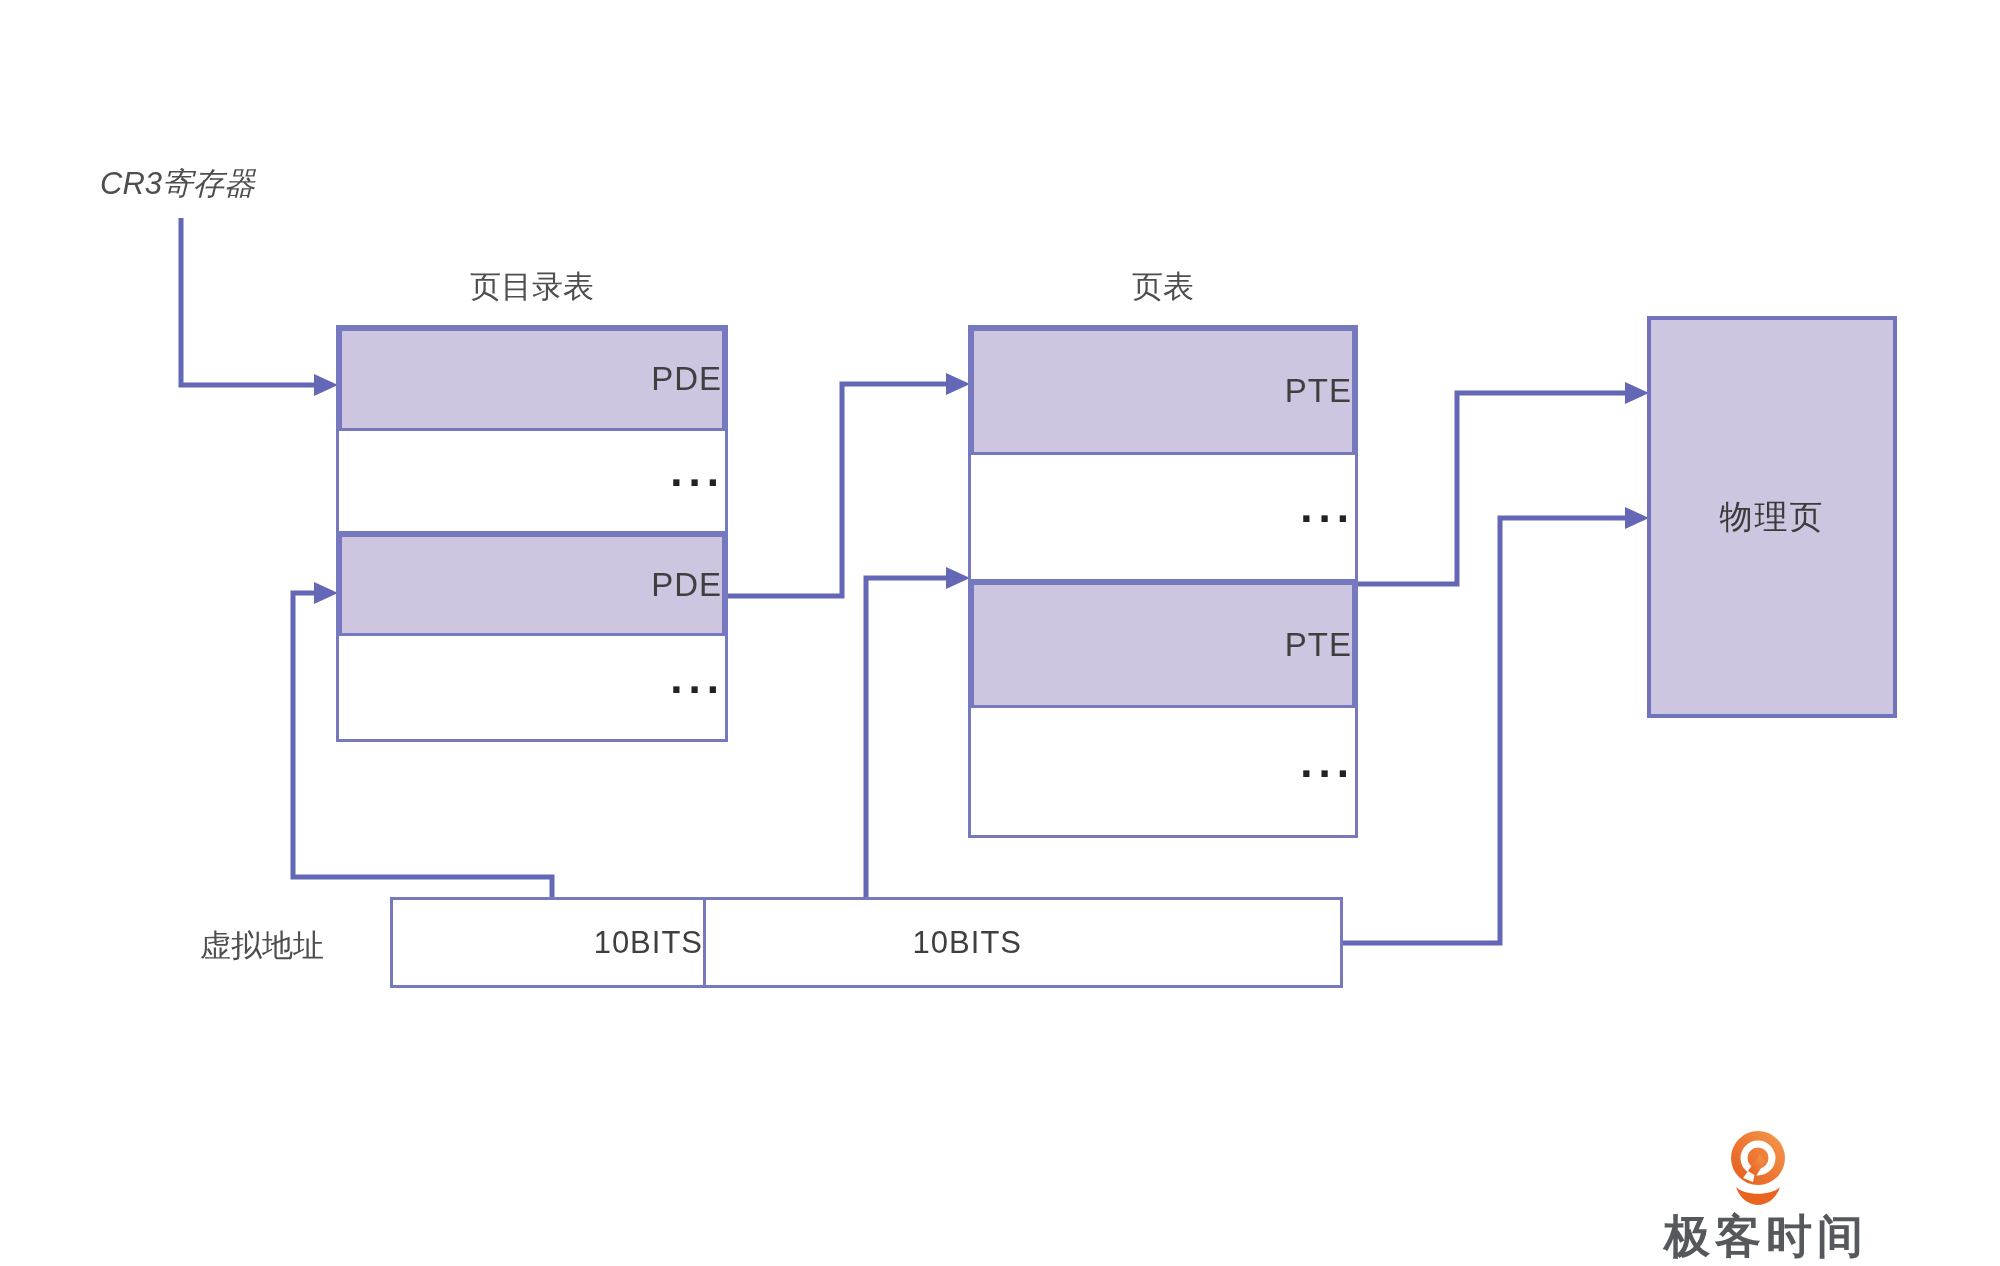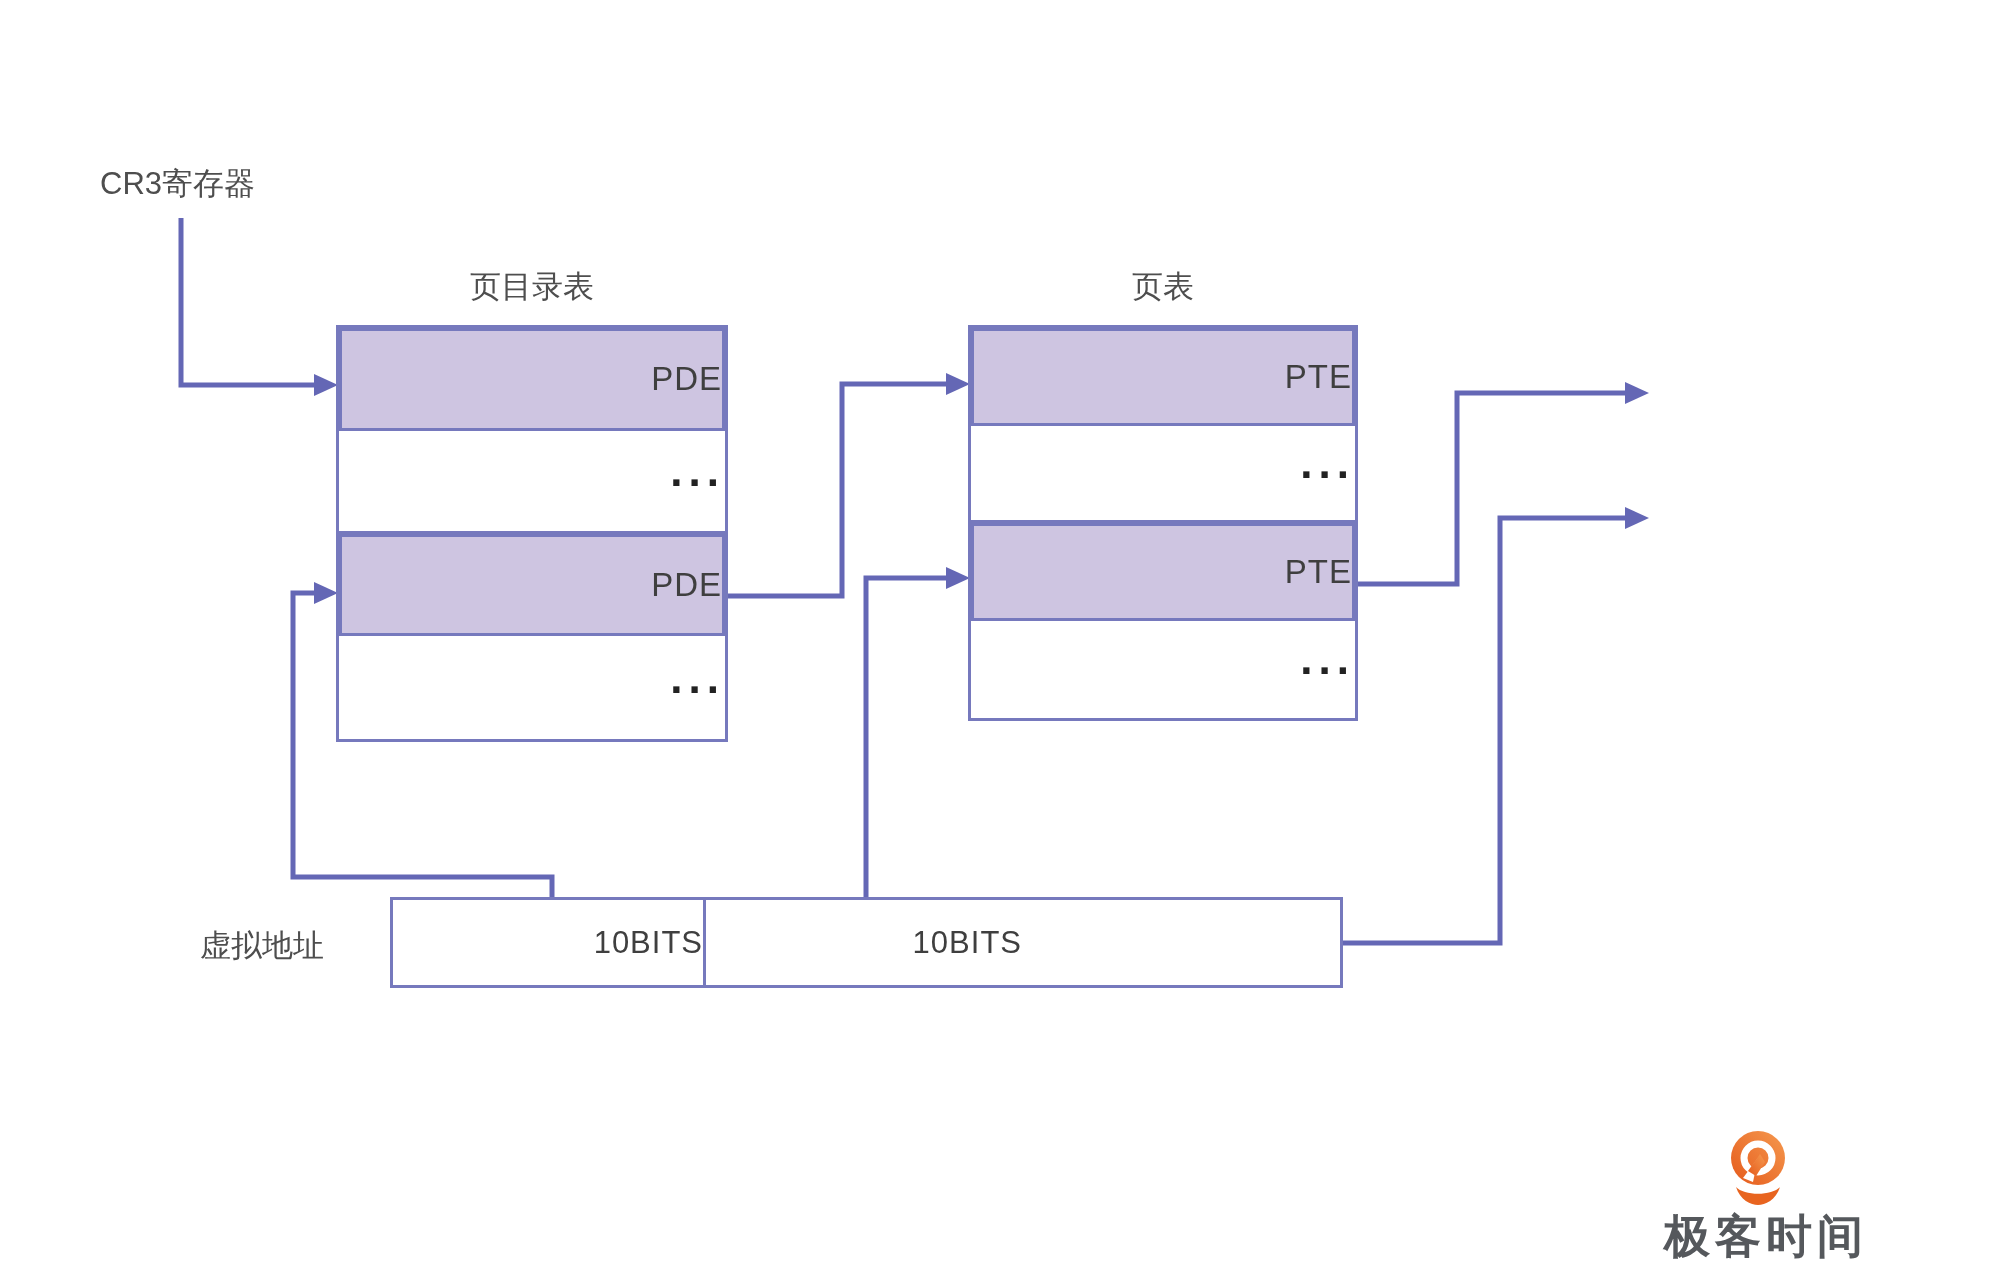--- a/index.html
+++ b/index.html
@@ -4,29 +4,29 @@
 <style>
   html,body{margin:0;padding:0;background:#ffffff;}
   body{font-family:"Liberation Sans","DejaVu Sans",sans-serif;}
   .canvas{position:relative;width:2000px;height:1266px;background:#ffffff;overflow:hidden;}
   svg.conn-layer{position:absolute;left:0;top:0;width:2000px;height:1266px;pointer-events:none;}
   .conn{fill:none;stroke:#6467b5;stroke-width:5;stroke-linejoin:miter;}
   .arrow{fill:#6467b5;stroke:none;}
 
   .label{position:absolute;color:#4e4e4e;font-size:31px;white-space:nowrap;}
   .title{text-align:center;margin-top:24px;}
-  .cr3-label{left:100px;top:163px;width:190px;}
+  .cr3-label{left:100px;top:163px;width:190px;font-style:italic;}
   .pd-title{left:336px;top:242px;width:392px;}
   .pt-title{left:968px;top:242px;width:390px;}
   .va-label{left:177px;top:925px;width:170px;text-align:center;}
 
   .entry-table{position:absolute;border:3px solid #7679bd;background:#ffffff;
     display:grid;grid-template-rows:1fr 1fr 1fr 1fr;box-sizing:border-box;}
   .pd-table{left:336px;top:325px;width:392px;height:417px;}
-  .pt-table{left:968px;top:325px;width:390px;height:396px;}
+  .pt-table{left:968px;top:325px;width:390px;height:513px;}
   .entry-row{display:flex;align-items:center;justify-content:flex-end;
     color:#3f3f3f;font-size:33px;letter-spacing:1px;box-sizing:border-box;}
   .entry-row.hl{background:#cec5e1;border:3px solid #7679bd;}
   .entry-row.gap{border-bottom:3px solid #7679bd;}
   .entry-row.hl + .entry-row.gap{border-top:none;}
   .entry-row.dots span{font-weight:700;font-size:44px;letter-spacing:6px;color:#222222;
     transform:translateY(-10px);display:inline-block;line-height:0;}
 
   .physical-box{position:absolute;left:1647px;top:316px;width:250px;height:402px;
     background:#cec5e1;border:4px solid #7174bc;box-sizing:border-box;
@@ -94,20 +94,23 @@
       <span>...</span>
     </div>
     <div class="entry-row hl">
       <span>PTE</span>
     </div>
     <div class="entry-row dots">
       <span>...</span>
     </div>
   </div>
 
+  <div class="physical-box">
+    <span>物理页</span>
+  </div>
 
   <div class="label va-label">虚拟地址</div>
 
   <div class="va-box">
     <div class="va-cell">
       <span>10BITS</span>
     </div>
     <div class="va-cell">
       <span>10BITS</span>
     </div>

